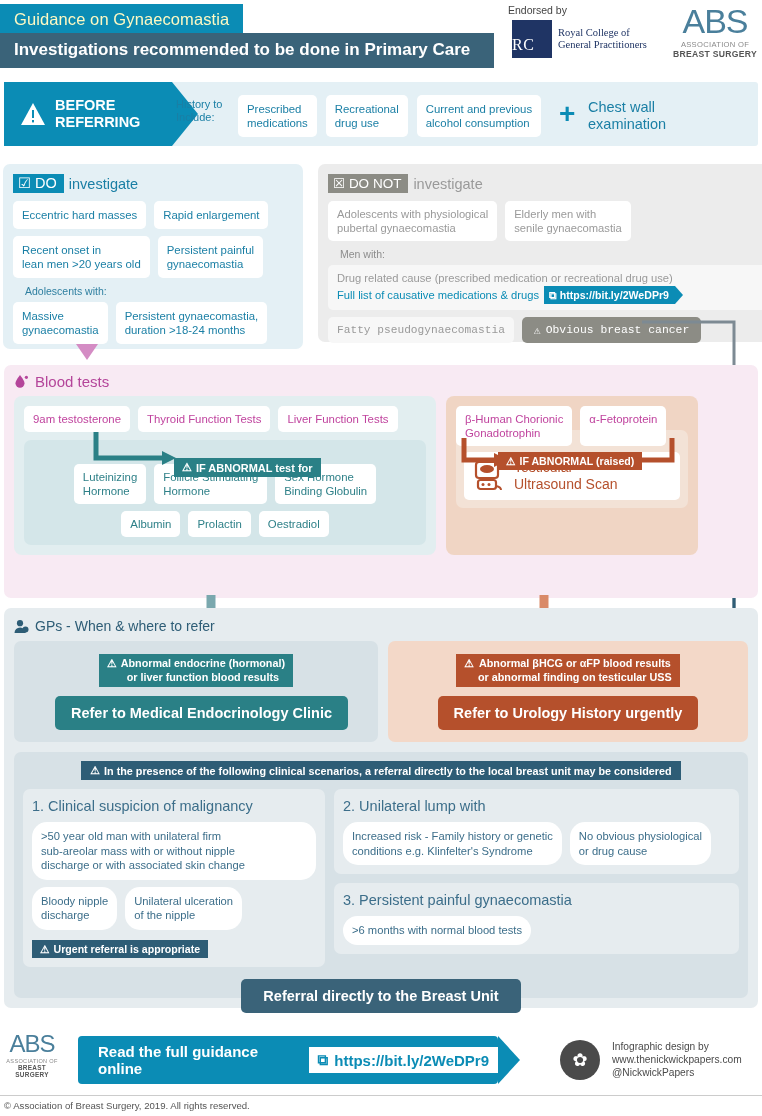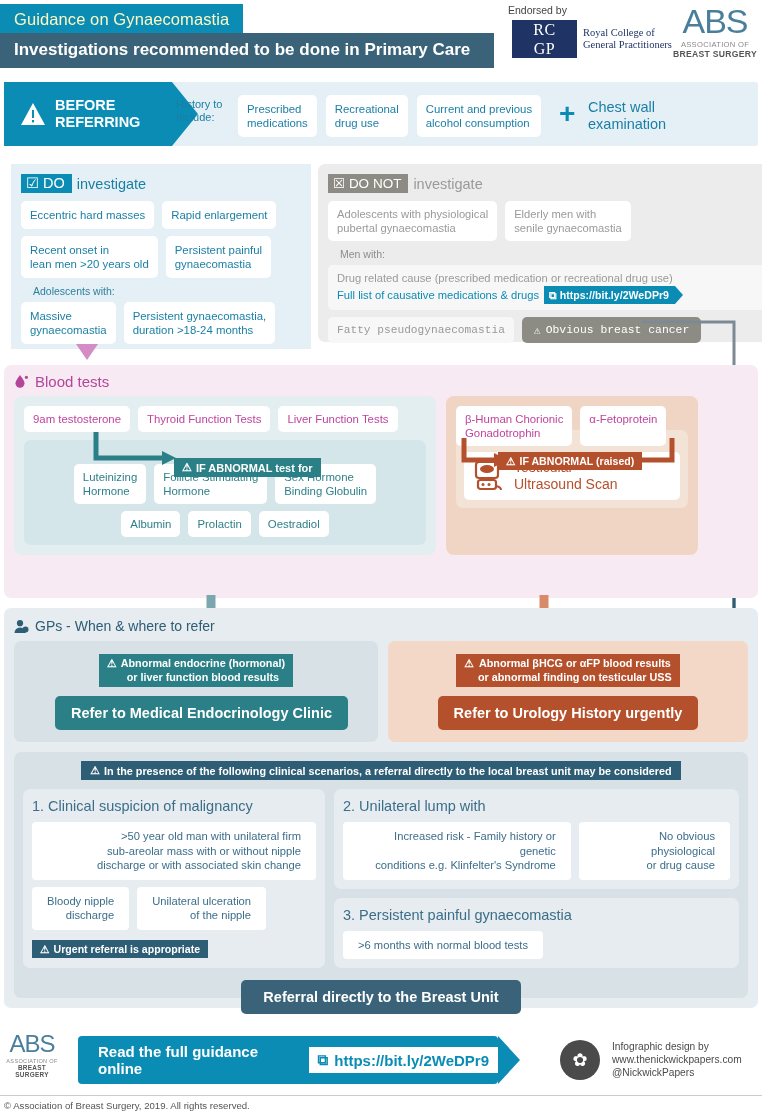--- a/index.html
+++ b/index.html
@@ -23,23 +23,23 @@
   }
   .title-dark {
     position: absolute; left: 0; top: 33px;
     background: #3a6379; color: #fff;
     font-size: 17px; font-weight: bold;
     padding: 7px 14px 8px 14px; width: 494px;
   }
   .endorsed { position:absolute; left:508px; top:4px; font-size:10.5px; color:#444; }
   .rcgp-wrap { position:absolute; left:512px; top:20px; display:flex; align-items:center; gap:6px; }
   .rcgp-box {
-    width:65px; height:38px; background:#1f3464; color:#fff;
+    width:40px; height:38px; background:#1f3464; color:#fff;
     font-family:"Liberation Serif", serif; font-size:16px; line-height:19px;
-    text-align:center; padding-top:0px; letter-spacing:.5px;
+    text-align:left; padding-top:15px; letter-spacing:.5px;
   }
   .rcgp-txt { font-family:"Liberation Serif", serif; font-size:10.5px; color:#1f3464; line-height:12.5px; }
   .abs-logo { position:absolute; left:672px; top:4px; text-align:center; width:86px; }
   .abs-mark { font-size:34px; color:#4a7f9b; line-height:34px; letter-spacing:-1px;
               font-family:"Liberation Sans", sans-serif; font-weight:300; }
   .abs-sub1 { font-size:7.6px; color:#8a8a8a; letter-spacing:.3px; margin-top:2px; }
   .abs-sub2 { font-size:8.6px; color:#555; font-weight:bold; letter-spacing:.3px; }
 
   
   .before-band {
@@ -61,22 +61,22 @@
   .wbox {
     background:#fff; border-radius:5px; padding:7px 9px;
     font-size:11.4px; color:#1a7fa5; line-height:14px;
   }
   .before-items { position:absolute; left:238px; top:95px; display:flex; gap:9px; align-items:flex-start; }
   .plus { position:absolute; left:559px; top:100px; color:#0b8cb5; font-size:28px; font-weight:bold; line-height:28px; }
   .chest { position:absolute; left:588px; top:99px; font-size:14.5px; color:#1a7fa5; line-height:17px; }
 
   
   .do-panel {
-    position:absolute; left:11px; top:164px; width:300px; height:185px;
-    background:#e4f0f5; border-radius:0; padding:10px;
+    position:absolute; left:3px; top:164px; width:300px; height:185px;
+    background:#e4f0f5; border-radius:7px; padding:10px;
   }
   .donot-panel {
     position:absolute; left:318px; top:164px; width:488px; height:178px;
     background:#ececec; border-radius:7px; padding:10px;
   }
   .sec-head { display:flex; align-items:center; gap:5px; margin-bottom:8px; }
   .chip-do { background:#0b8cb5; color:#fff; font-size:14.5px; padding:1px 7px 2px 5px; }
   .chip-donot { background:#8c8c85; color:#fff; font-size:13.5px; padding:1px 7px 2px 5px; }
   .sec-head-rest { font-size:14.5px; color:#1a7fa5; }
   .sec-head-rest.grey { color:#9a9a9a; }
@@ -164,21 +164,21 @@
   }
   .scen-banner {
     background:#2e5d76; color:#fff; font-size:10.8px; font-weight:bold;
     padding:3px 9px; display:inline-flex; align-items:center; gap:4px;
     margin:0 auto 9px auto;
   }
   .scen-banner-wrap { display:flex; justify-content:center; }
   .scen-cols { display:flex; gap:9px; }
   .scen-card { background:#e6ecef; border-radius:7px; padding:9px; }
   .scen-title { font-size:14.5px; color:#3c6e8a; margin-bottom:8px; }
-  .sbox { background:#fff; border-radius:4px; padding:7px 15px; font-size:11.2px; color:#3c6e8a; line-height:14.5px;text-align:right; }
+  .sbox { background:#fff; border-radius:15px; padding:7px 9px; font-size:11.2px; color:#3c6e8a; line-height:14.5px; }
   .urgent-tag {
     background:#2e5d76; color:#fff; font-size:10.6px; font-weight:bold;
     padding:3px 8px; display:inline-flex; align-items:center; gap:4px; margin-top:3px;
   }
   .breast-btn {
     background:#3a6379; color:#fff; font-size:14.5px; font-weight:bold;
     border-radius:5px; padding:9px 22px; display:inline-block;
   }
   .breast-wrap { display:flex; justify-content:center; margin-top:12px; }
 

